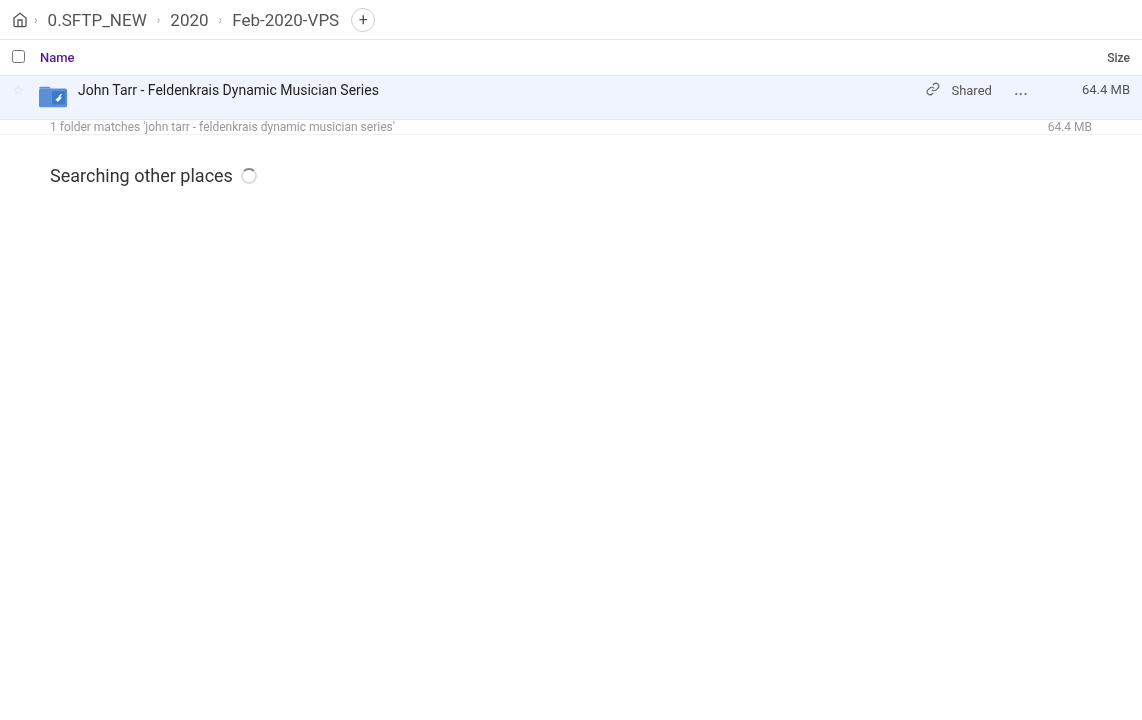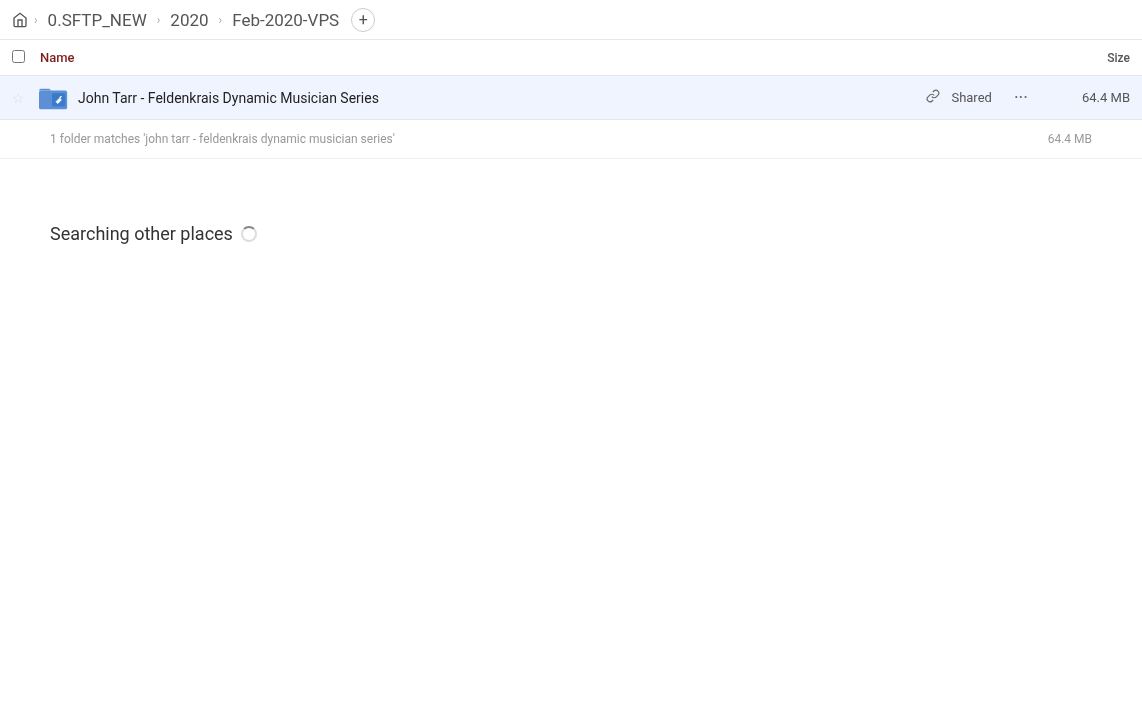--- a/index.html
+++ b/index.html
@@ -73,36 +73,36 @@
     }
 
     .header-checkbox {
       width: 20px;
       margin-right: 8px;
     }
 
     .header-name {
       flex: 1;
       font-size: 13px;
-      color: #7f1d1d;
+      color: #4c1d95;
       font-weight: 500;
     }
 
     .header-size {
       font-size: 12px;
       color: #555;
       font-weight: 500;
       width: 80px;
       text-align: right;
     }
 
     
     .file-row {
       display: flex;
-      align-items: center;
+      align-items: flex-start;
       padding: 6px 12px;
       height: 44px;
       background: #f0f4ff;
       border-bottom: 1px solid #e0e8f0;
       cursor: pointer;
       position: relative;
     }
 
     .star-icon {
       width: 20px;
@@ -157,41 +157,40 @@
 
     .file-size {
       font-size: 13px;
       color: #555;
       width: 80px;
       text-align: right;
     }
 
     
     .match-info {
-      padding: 12px 50px;
+      padding: 0 50px;
       font-size: 12px;
       color: #999;
       display: flex;
       justify-content: space-between;
       border-bottom: 1px solid #f0f0f0;
     }
 
     
     .searching-section {
       padding: 30px 50px;
     }
 
     .searching-title {
       font-size: 18px;
       font-weight: 400;
       color: #333;
       display: flex;
       align-items: center;
       gap: 8px;
-      margin-top: 34px;
     }
 
     .spinner {
       display: inline-block;
       width: 16px;
       height: 16px;
       border: 2px solid #ddd;
       border-top-color: #888;
       border-radius: 50%;
       animation: spin 0.8s linear infinite;

